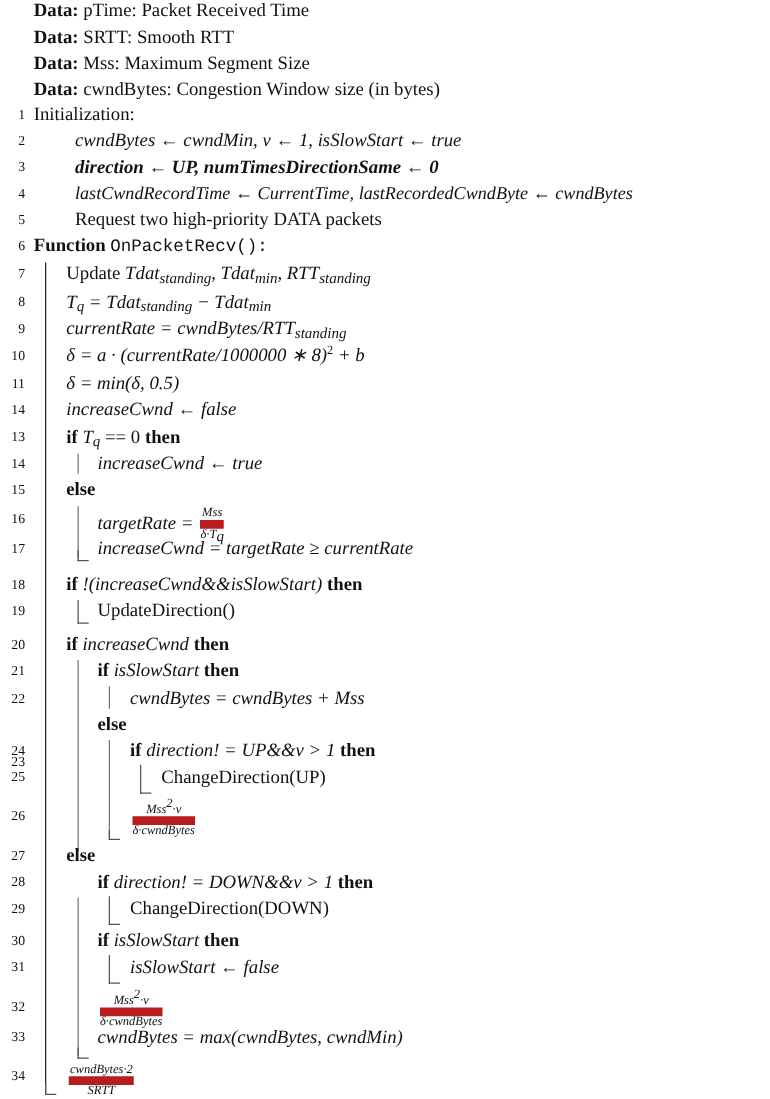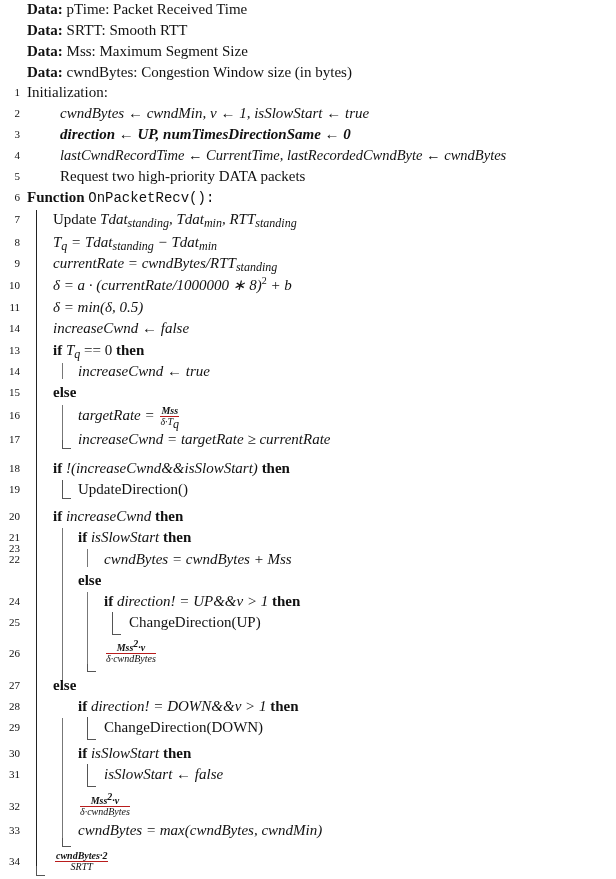--- a/index.html
+++ b/index.html
@@ -8,21 +8,21 @@
   .ln{position:absolute;left:0;width:20px;text-align:right;font-size:11px;
       font-family:"Liberation Serif",serif;}
   .row{position:absolute;white-space:nowrap;font-size:15px;
        font-family:"Liberation Serif",serif;line-height:18px;}
   .row i{font-style:italic;}
   .kw{font-weight:bold;}
   .mono{font-family:"Liberation Mono",monospace;font-size:14px;}
   sub{font-size:12px;vertical-align:-3px;line-height:0;}
   sup{font-size:10px;line-height:0;}
   .frac{display:inline-block;vertical-align:middle;text-align:center;font-size:10px;line-height:10px;margin:0 2px;}
-  .frac .num{display:block;border-bottom:1px solid #b91c1c;padding:0 1px;font-weight:bold;}
+  .frac .num{display:block;border-bottom:7px solid #b91c1c;padding:0 1px;}
   .frac .den{display:block;}
   .vbar{position:absolute;border-left:1px solid #222;}
   .hook{position:absolute;border-left:1px solid #555;border-bottom:1px solid #555;width:8px;}
   .vbar-light{position:absolute;border-left:1px solid #777;}
 </style>
 </head>
 <body>
 
 <div class="row" style="top:0px;left:27px;"><span class="kw">Data:</span> <span>pTime: Packet Received Time</span></div>
 <div class="row" style="top:21px;left:27px;"><span class="kw">Data:</span> <span>SRTT: Smooth RTT</span></div>
@@ -44,21 +44,21 @@
 <div class="ln" style="top:344px">13</div>
 <div class="ln" style="top:365px">14</div>
 <div class="ln" style="top:386px">15</div>
 <div class="ln" style="top:409px">16</div>
 <div class="ln" style="top:433px">17</div>
 <div class="ln" style="top:462px">18</div>
 <div class="ln" style="top:483px">19</div>
 <div class="ln" style="top:510px">20</div>
 <div class="ln" style="top:531px">21</div>
 <div class="ln" style="top:553px">22</div>
-<div class="ln" style="top:542px">23</div>
+<div class="ln" style="top:604px">23</div>
 <div class="ln" style="top:595px">24</div>
 <div class="ln" style="top:616px">25</div>
 <div class="ln" style="top:647px">26</div>
 <div class="ln" style="top:679px">27</div>
 <div class="ln" style="top:700px">28</div>
 <div class="ln" style="top:721px">29</div>
 <div class="ln" style="top:747px">30</div>
 <div class="ln" style="top:768px">31</div>
 <div class="ln" style="top:800px">32</div>
 <div class="ln" style="top:824px">33</div>

